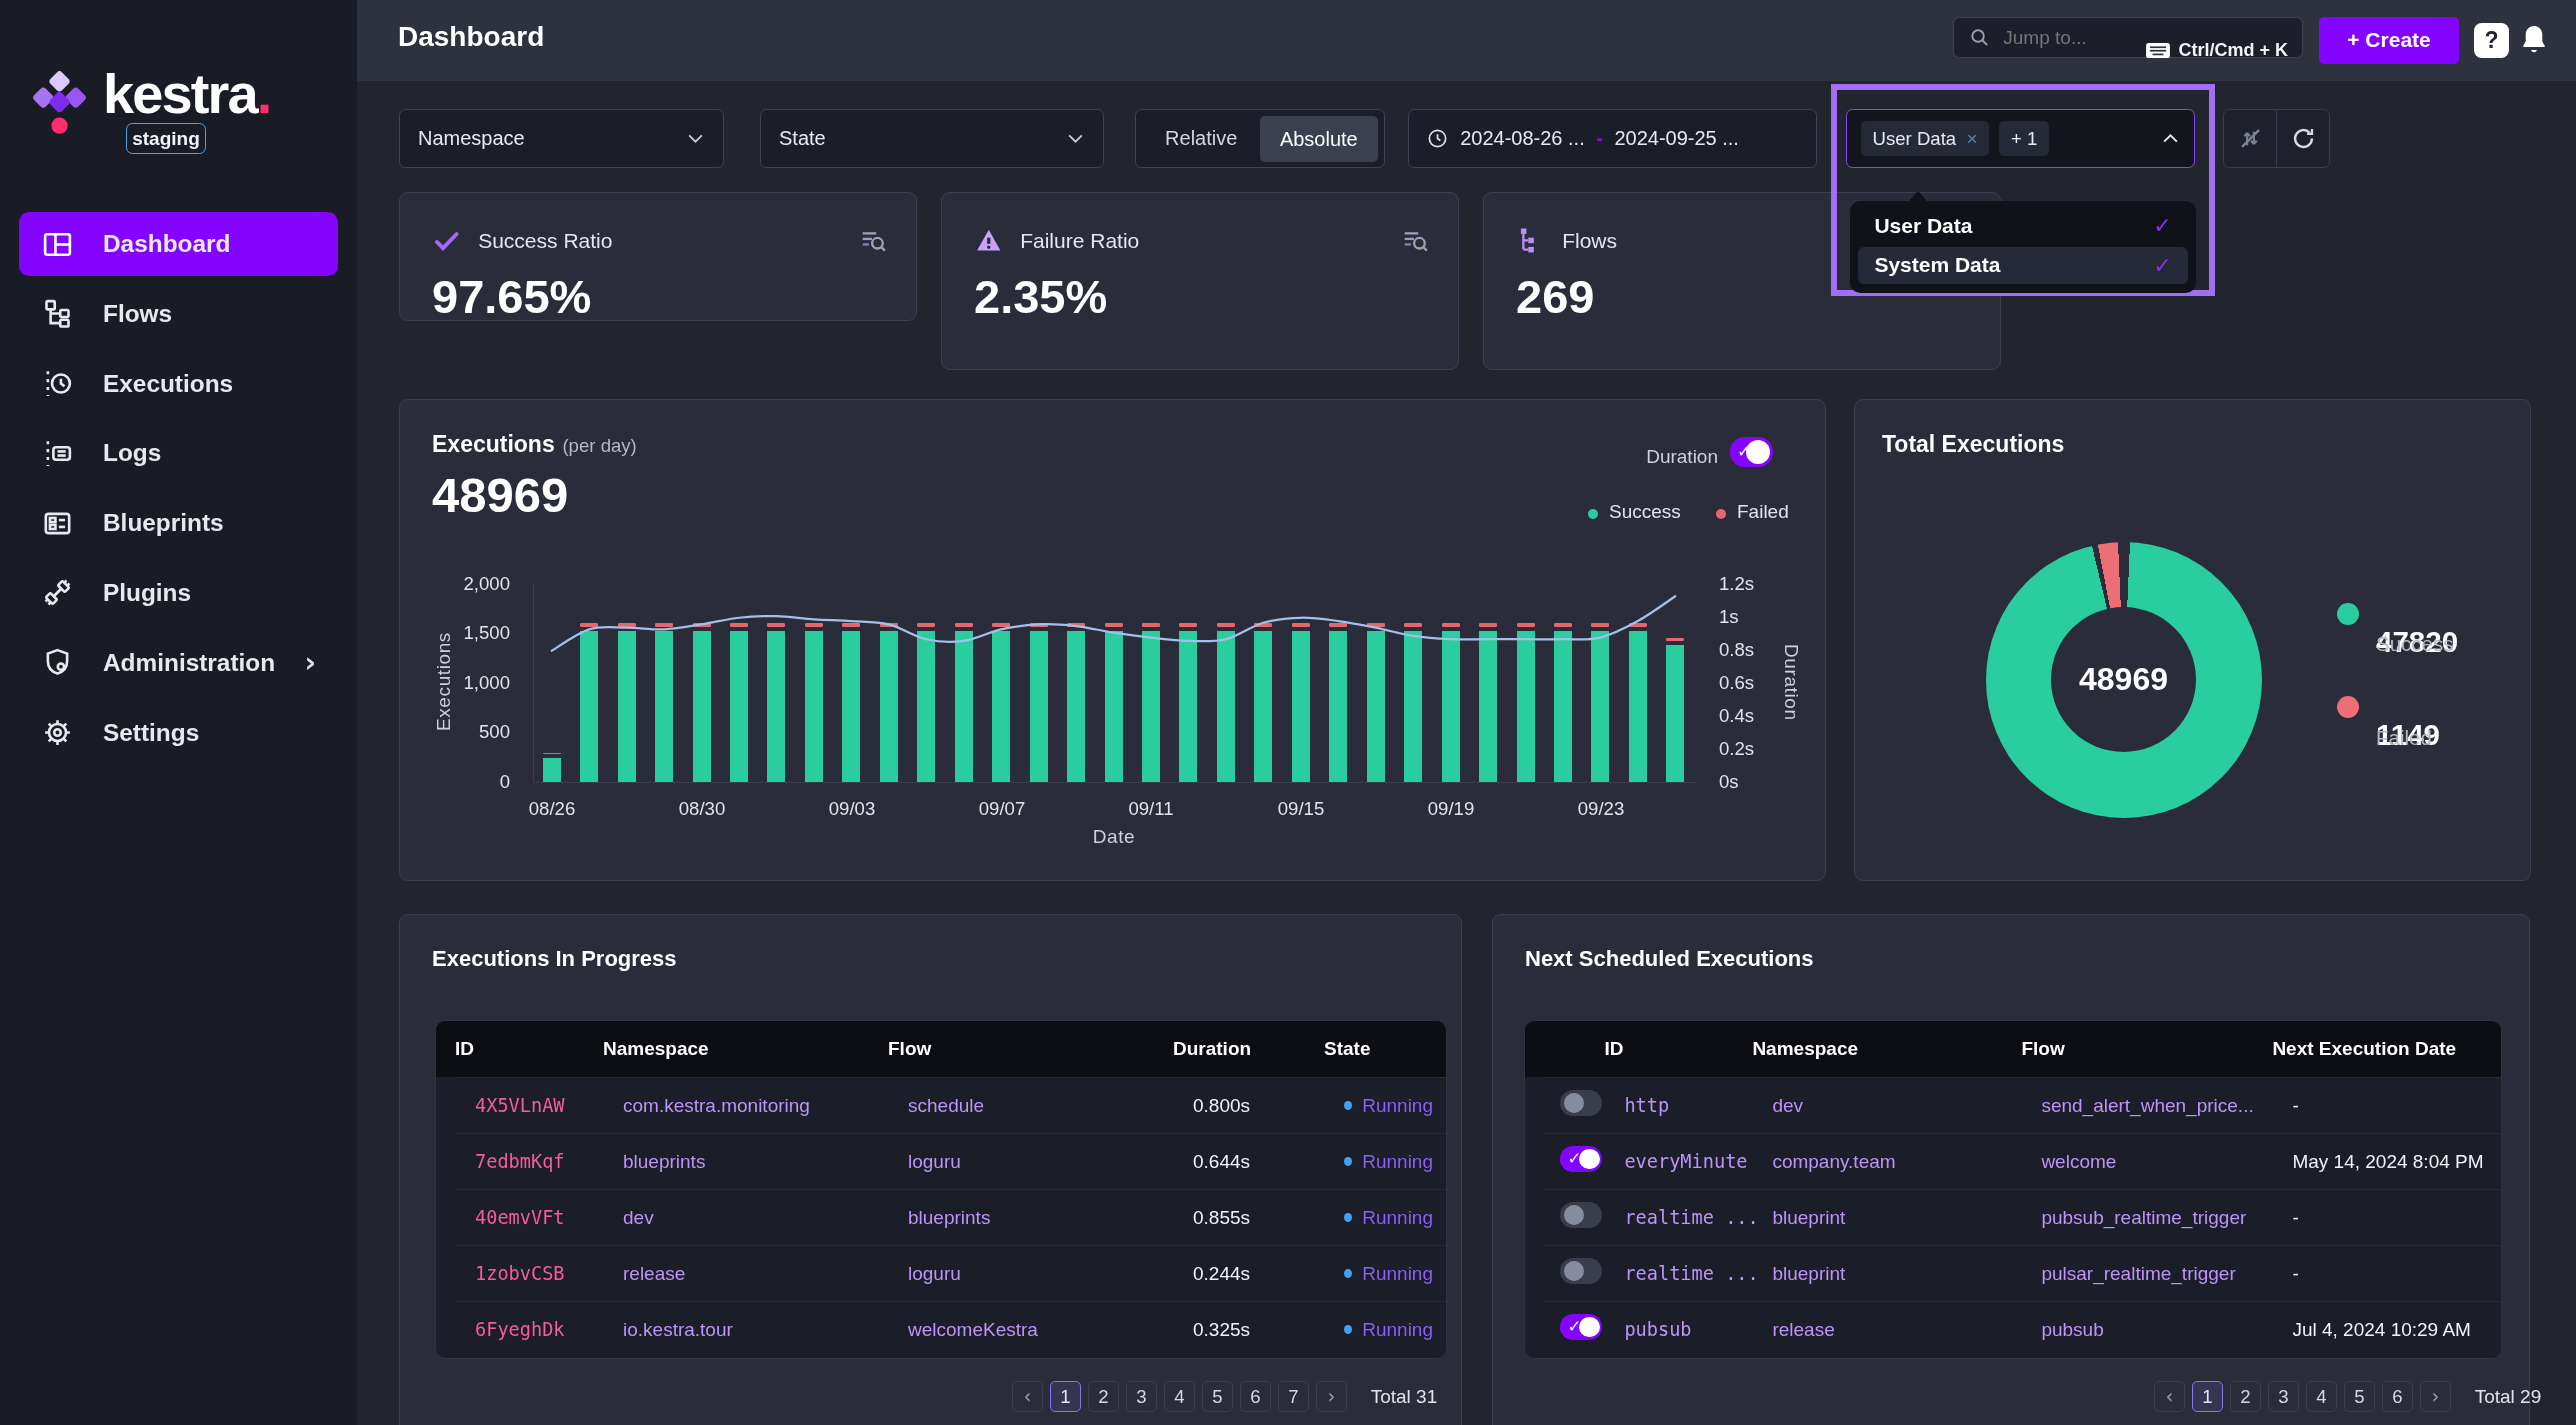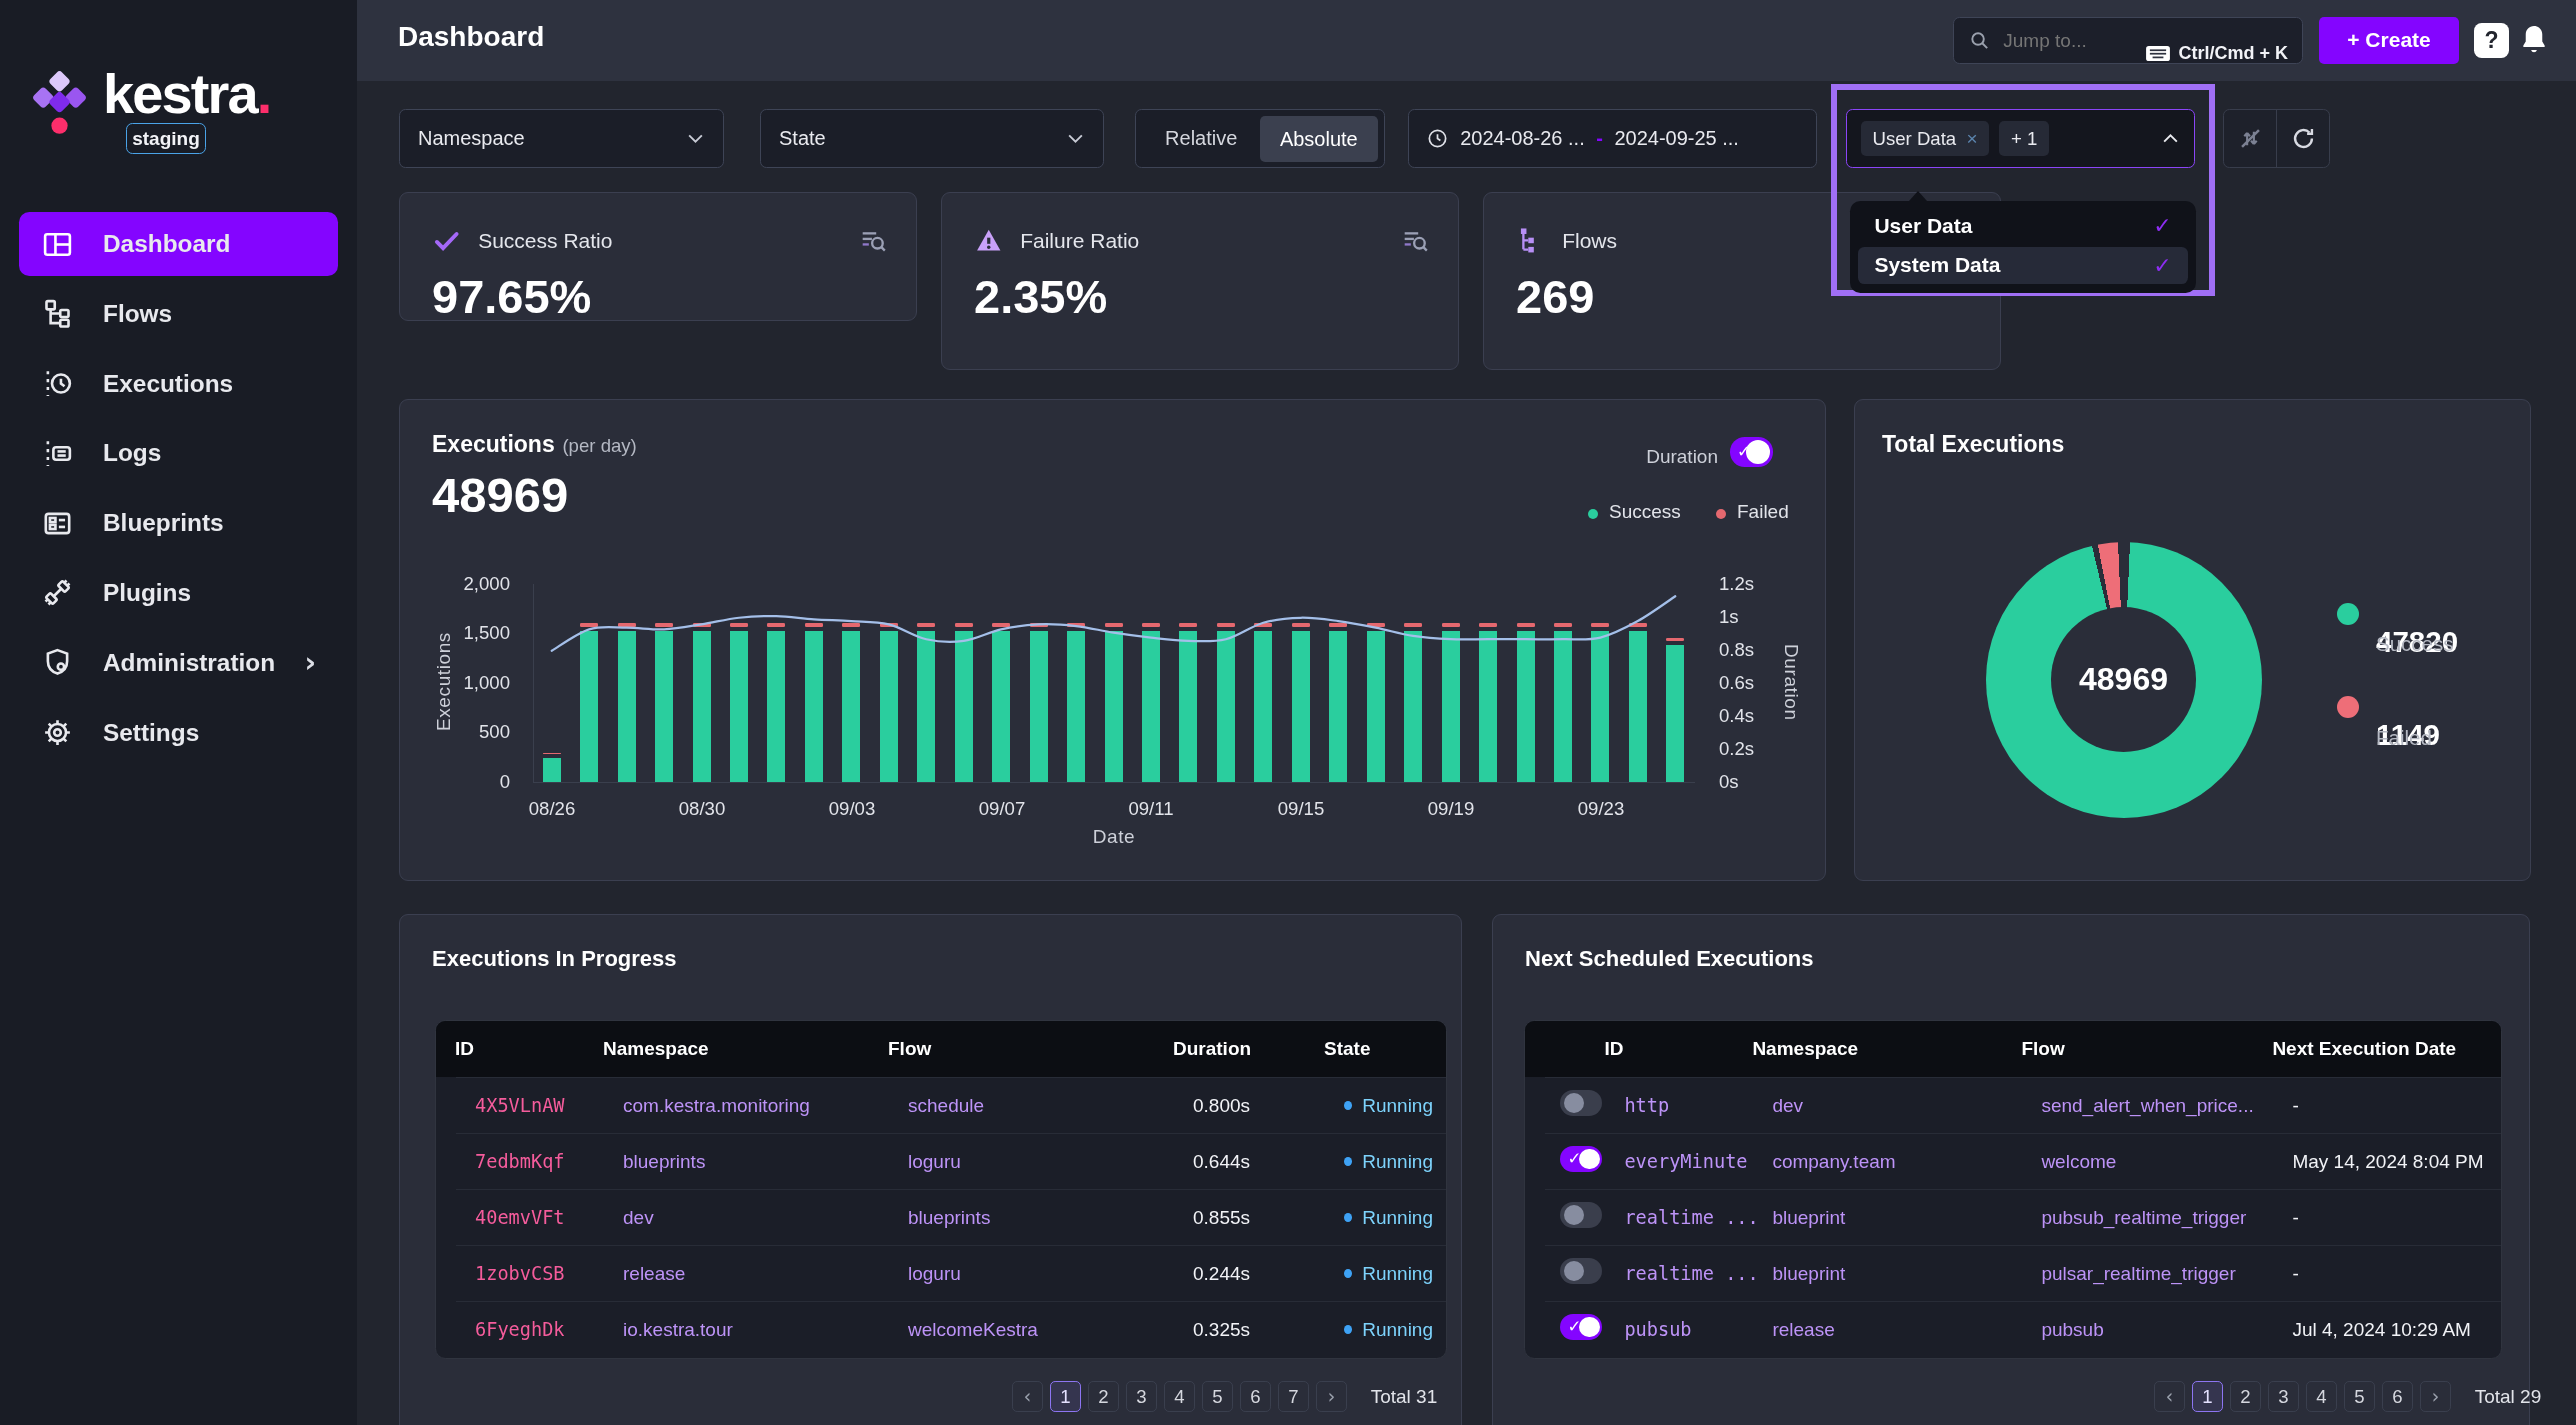--- a/index.html
+++ b/index.html
@@ -13,21 +13,21 @@
   .brand-dot{color:#fd2e6b;}
   .env-badge{position:absolute;left:126px;top:123px;width:80px;height:31px;border:1.9px solid #4aa3e8;border-radius:6.4px;display:flex;align-items:center;justify-content:center;font-size:19px;font-weight:700;color:#f2f3f7;box-sizing:border-box;}
   .nav{position:absolute;left:19px;top:212px;width:319px;display:flex;flex-direction:column;gap:5.8px;}
   .nav-item{height:64px;border-radius:10.3px;display:flex;align-items:center;gap:29px;padding:0 22px;font-size:24.4px;font-weight:600;color:#e8e9ee;box-sizing:border-box;}
   .nav-item.active{background:#8405ff;}
   .nav-item .chev{margin-left:auto;font-size:28px;color:#dcdee6;font-family:"DejaVu Sans",sans-serif;}
   .nav-ic{width:33px;height:33px;flex:0 0 33px;}
   
   .topbar{position:absolute;left:357px;top:0;width:2219px;height:81px;background:#2e323f;}
   .page-title{position:absolute;left:41px;top:20.5px;font-size:28px;font-weight:700;}
-  .search-box{position:absolute;left:1596px;top:17.3px;width:350px;height:47px;background:#1c1f2a;border:1.3px solid #3e4456;border-radius:6.4px;display:flex;align-items:center;padding:0 14px;gap:10.3px;box-sizing:border-box;}
+  .search-box{position:absolute;left:1596px;top:17.3px;width:350px;height:41px;background:#1c1f2a;border:1.3px solid #3e4456;border-radius:6.4px;display:flex;align-items:center;padding:0 14px;gap:10.3px;box-sizing:border-box;}
   .search-box input{flex:1;background:transparent;border:0;outline:0;color:#c3c6d0;font-size:19px;font-family:inherit;min-width:0;}
   .shortcut{display:flex;align-items:center;gap:7.7px;color:#f2f3f7;font-size:18px;font-weight:700;white-space:nowrap;margin-top:25px;}
   .create-btn{position:absolute;left:1962px;top:16.7px;width:140px;height:47px;background:#8405ff;border-radius:5.1px;display:flex;align-items:center;justify-content:center;font-size:21px;font-weight:600;color:#fff;}
   .help-btn{position:absolute;left:2117px;top:23px;width:35px;height:35px;background:#fff;border-radius:7.7px;display:flex;align-items:center;justify-content:center;color:#22252e;font-size:23px;font-weight:800;}
   .bell-btn{position:absolute;left:2158px;top:19px;width:37px;height:41px;display:flex;align-items:center;justify-content:center;}
   
   .select{background:#1b1e28;border:1.3px solid #3e4456;border-radius:6.4px;display:flex;align-items:center;padding:0 18px;font-size:20px;color:#e9eaef;box-sizing:border-box;}
   .select .chevd{margin-left:auto;}
   .seg-group{position:absolute;left:1135px;top:109px;width:250px;height:59px;background:#1b1e28;border:1.3px solid #3e4456;border-radius:6.4px;display:flex;align-items:center;box-sizing:border-box;padding:0 6.4px;}
   .seg{flex:1;text-align:center;font-size:20px;color:#d5d7de;}
@@ -80,21 +80,21 @@
   .trow{display:grid;align-items:center;height:56px;box-sizing:border-box;}
   .trow + .trow{border-top:1.9px solid #282c37;margin-left:20px;}
   .thead{background:#0c0e13;font-weight:700;font-size:20px;}
   .tbl-left .trow{grid-template-columns:148px 285px 285px 151px 1fr;padding-left:19px;}
   .tbl-right .trow{grid-template-columns:64px 148px 269px 251px 1fr;padding-left:15.4px;}
   .cell{font-size:19px;overflow:hidden;white-space:nowrap;text-overflow:ellipsis;padding-right:13px;}
   .mono{font-family:"DejaVu Sans Mono",monospace;font-size:18.6px;}
   .c-pink{color:#f55c9c;}
   .c-link{color:#bd93f7;}
   .c-date{color:#f2f3f7;}
-  .state-cell{display:flex;align-items:center;gap:10.3px;color:#7dd3fc;}
+  .state-cell{display:flex;align-items:center;gap:10.3px;color:#8b5cf6;}
   .state-dot{width:9px;height:9px;border-radius:50%;background:#3ea2f5;}
   .pagination{position:absolute;display:flex;align-items:center;gap:7px;}
   .pg-btn{width:31px;height:31px;border:1.3px solid #3a3f4e;border-radius:5.1px;display:flex;align-items:center;justify-content:center;font-size:18.6px;color:#d5d7de;box-sizing:border-box;}
   .pg-btn.active{border-color:#8d75f2;background:rgba(141,117,242,.12);color:#e4e0ff;}
   .pg-chev{color:#9aa0ac;font-family:"DejaVu Sans",sans-serif;}
   .pg-total{margin-left:16.7px;font-size:19px;color:#e2e4ea;white-space:nowrap;}
   
   .annotation{position:absolute;left:1831px;top:84px;width:384px;height:212px;border:6.4px solid #a06ff5;box-sizing:border-box;z-index:50;pointer-events:none;}
   .data-select{position:absolute;left:1846px;top:109px;width:349px;height:59px;background:#14161e;border:1.9px solid #8b45f7;border-radius:6.4px;display:flex;align-items:center;gap:10.3px;padding:0 14px;box-sizing:border-box;z-index:51;}
   .chip{background:#262a36;border-radius:5.1px;height:35px;display:flex;align-items:center;padding:0 11.5px;font-size:18.6px;color:#e9eaef;gap:10.3px;}

